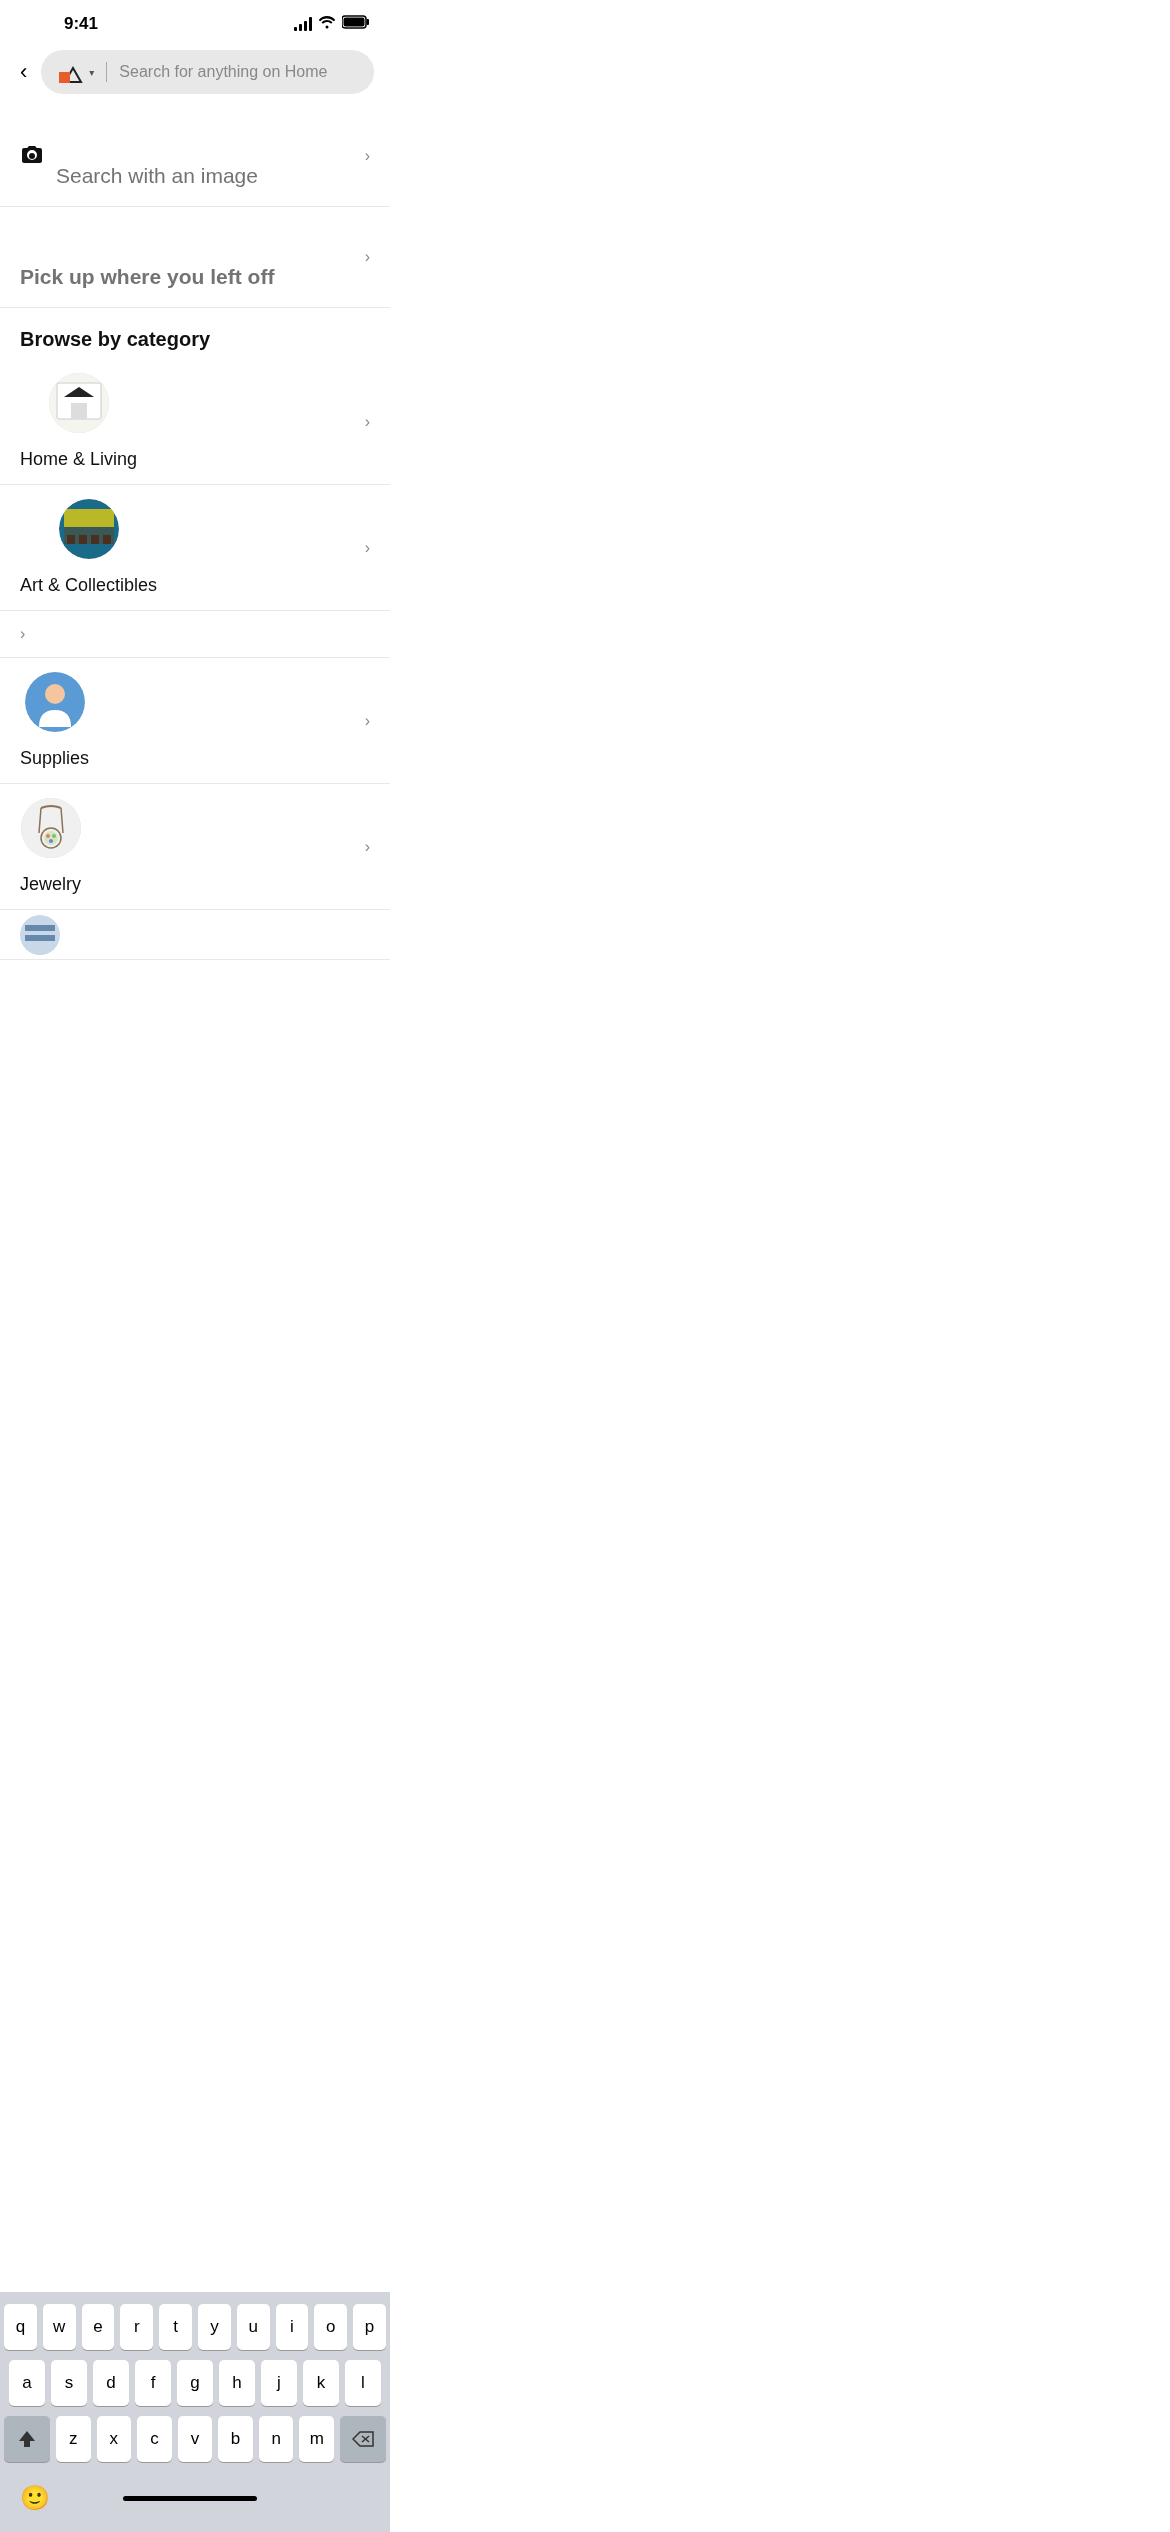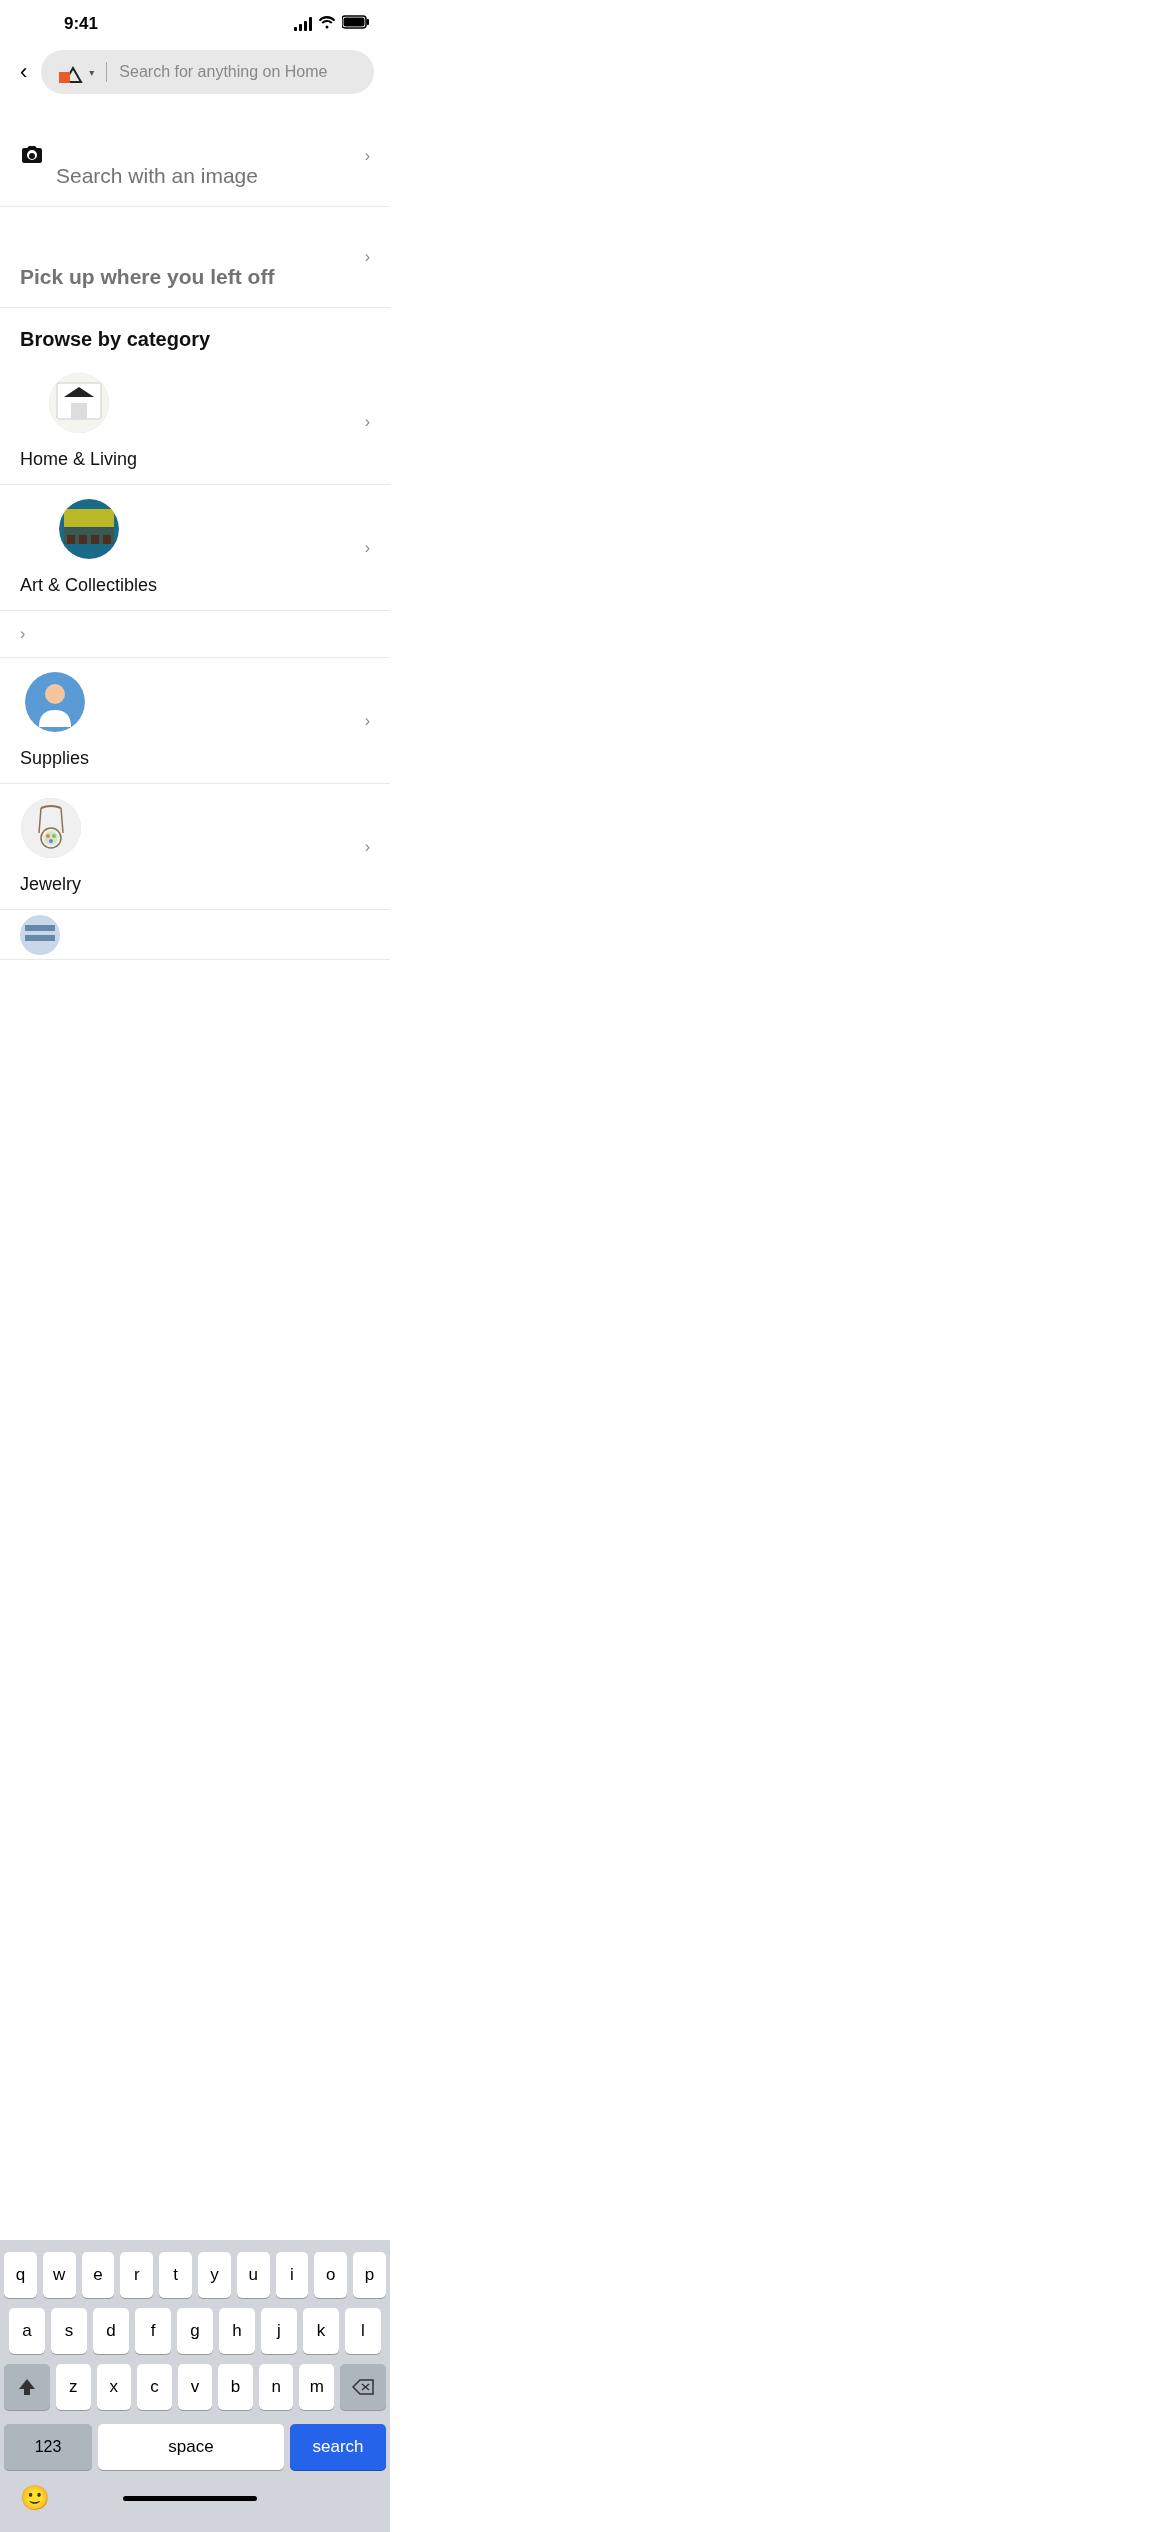--- a/index.html
+++ b/index.html
@@ -521,24 +521,19 @@
       <div class="key key-delete">
         <svg width="22" height="16" viewBox="0 0 22 16">
           <path d="M8 1H21V15H8L1 8Z" fill="none" stroke="#333" stroke-width="1.5"></path>
           <line x1="10" y1="5" x2="17" y2="11" stroke="#333" stroke-width="1.5"></line>
           <line x1="17" y1="5" x2="10" y2="11" stroke="#333" stroke-width="1.5"></line>
         </svg>
       </div>
     </div>
   </div>
 
-  <div class="bottom-row">
-    <div class="key-123">123</div>
-    <div class="key-space">space</div>
-    <div class="key-search">search</div>
-  </div>
 
   <div class="keyboard-bottom-bar">
     <div class="emoji-btn">🙂</div>
     <div class="home-indicator"></div>
     <div style="width:40px"></div>
   </div>
 </div>
 
 </body></html>

